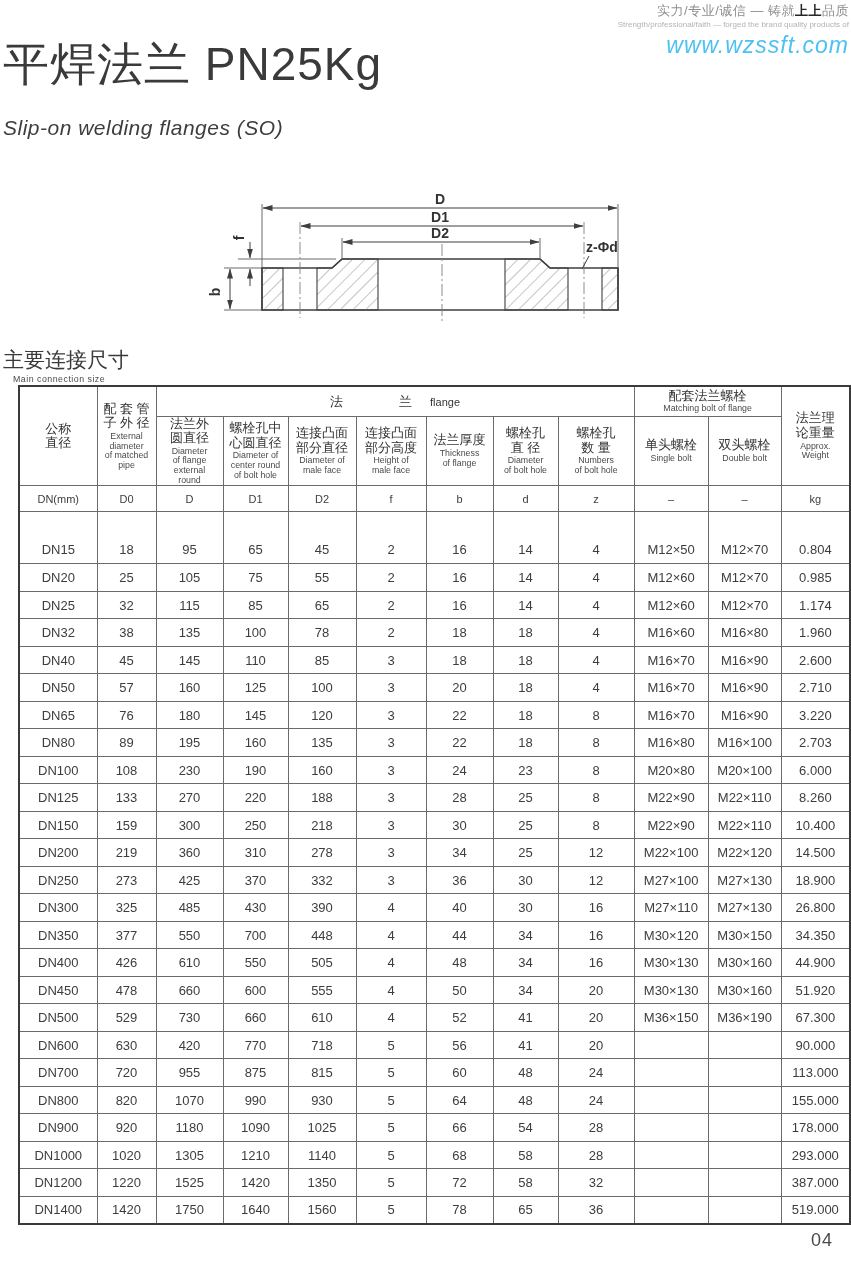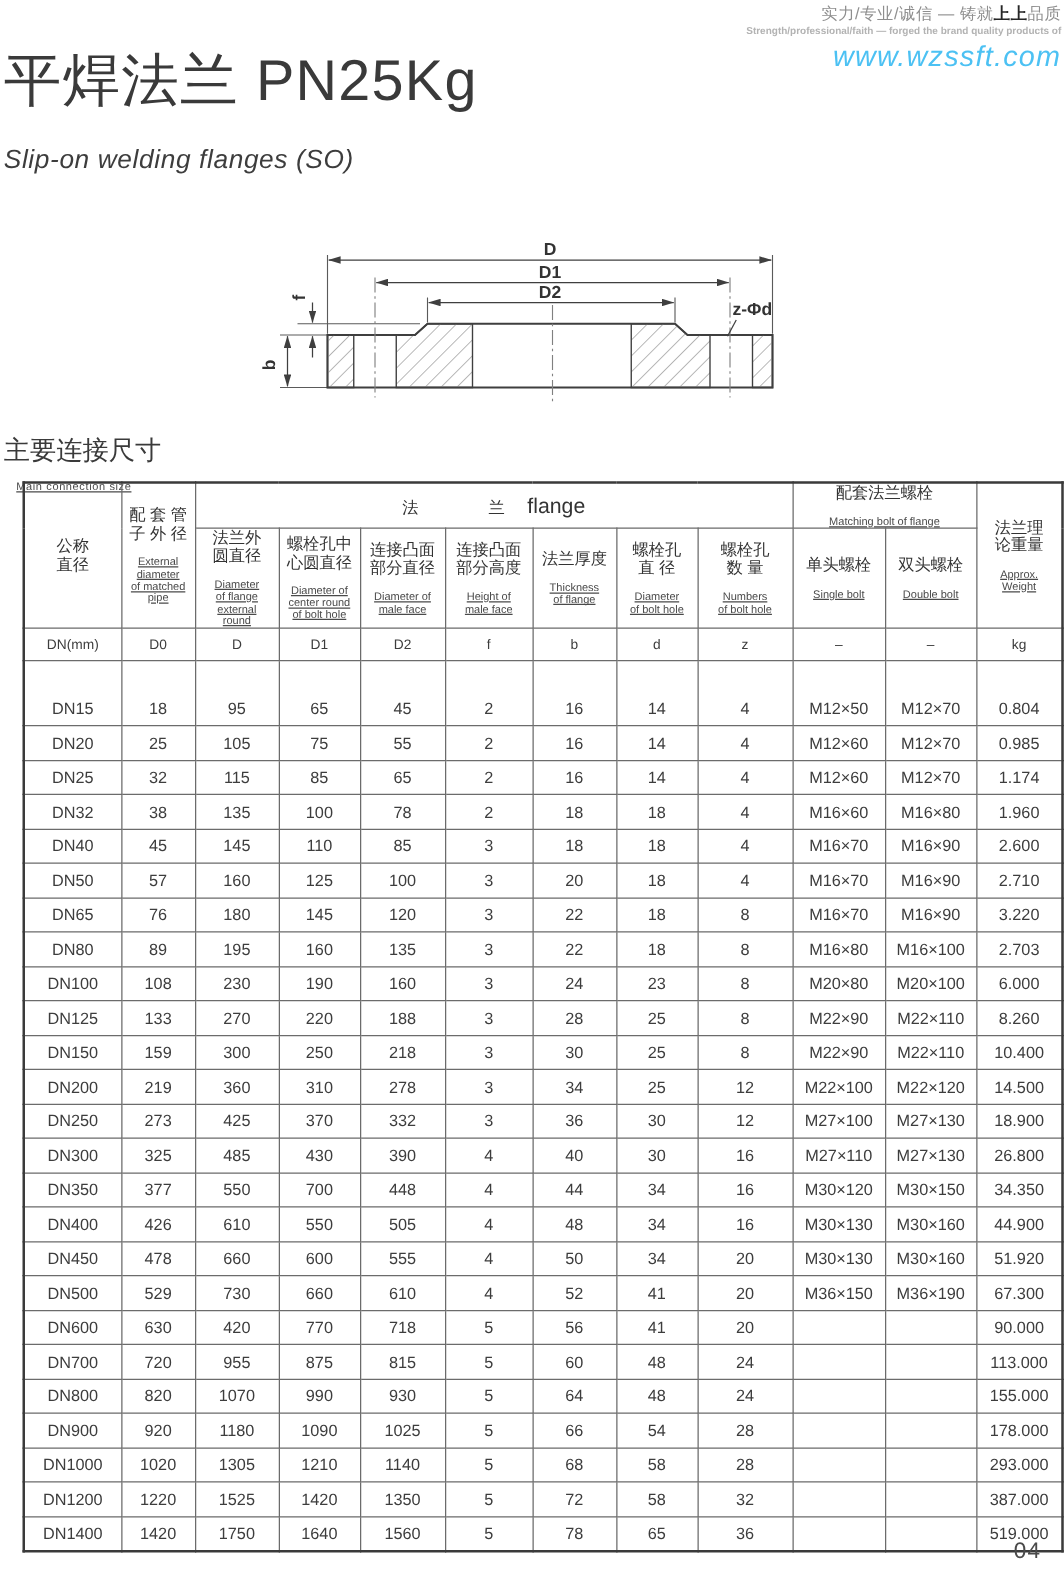--- a/index.html
+++ b/index.html
@@ -7,41 +7,41 @@
   body {
     width: 851px; height: 1261px; position: relative;
     background: #ffffff; color: #3d3d3d;
     font-family: "Liberation Sans", "DejaVu Sans", sans-serif;
     overflow: hidden;
   }
   
   .masthead { position: absolute; top: 4px; right: 2px; text-align: right; line-height: 1.15; }
   .slogan-cn { font-size: 13px; color: #8e8e8e; letter-spacing: .5px; }
   .slogan-cn b { color: #262626; font-weight: bold; }
-  .slogan-en { font-size: 8px; color: #b3b3b3; margin-top: 1px; font-weight: bold; }
+  .slogan-en { font-size: 8px; color: #b3b3b3; margin-top: 1px; }
   .website { font-size: 23px; font-style: italic; color: #4cc1f3; margin-top: 3px; letter-spacing: 1px; }
   
   .title-block { position: absolute; left: 3px; top: 34px; }
   .title-cn { font-size: 46px; font-weight: 400; color: #3a3a3a; margin: 0; letter-spacing: 1px; }
   .title-en { font-size: 21px; color: #3d3d3d; margin-top: 20px; letter-spacing: .5px; font-style: italic; }
   
   .drawing { position: absolute; left: 200px; top: 182px; width: 480px; height: 150px; }
   
   .section-title { position: absolute; left: 3px; top: 346px; font-size: 21px; color: #3a3a3a; }
   .section-title .en { margin-left: 10px; letter-spacing: .5px; }
   
   .maintable { position: absolute; left: 18px; top: 385px; border-collapse: collapse; table-layout: fixed; width: 831px; border: 2px solid #3a3a3a; }
   .maintable th, .maintable td { border: 1px solid #6b6b6b; text-align: center; vertical-align: middle; padding: 0 1px; }
   .hr1 th { height: 30px; font-weight: 400; }
   .hr2 th { height: 66px; font-weight: 400; }
   .cn { display: block; font-size: 13px; line-height: 1.12; color: #333; white-space: pre-line; }
-  .en { display: block; font-size: 8.8px; line-height: 1.1; color: #4a4a4a; white-space: pre-line; margin-top: 11px; text-decoration: underline; }
+  .en { display: block; font-size: 8.8px; line-height: 1.1; color: #4a4a4a; white-space: pre-line; margin-top: 1px; }
   .cn-inline, .en-inline { display: inline; }
   .th-flange .sp { margin-left: 56px; }
-  .th-flange .en-inline { margin-left: 18px; font-size: 17px; color: #333; }
+  .th-flange .en-inline { margin-left: 18px; font-size: 11px; color: #333; }
   .units td { height: 26px; font-size: 11px; color: #3d3d3d; }
   tbody td { height: 27.5px; font-size: 13px; color: #3d3d3d; }
   tbody tr.first-data-row td { height: 52px; vertical-align: bottom; padding-bottom: 6px; }
   
   .pagenum { position: absolute; right: 18px; top: 1230px; font-size: 18px; color: #4a4a4a; letter-spacing: 1px; }
 </style>
 </head>
 <body>
 
 <header class="masthead">

